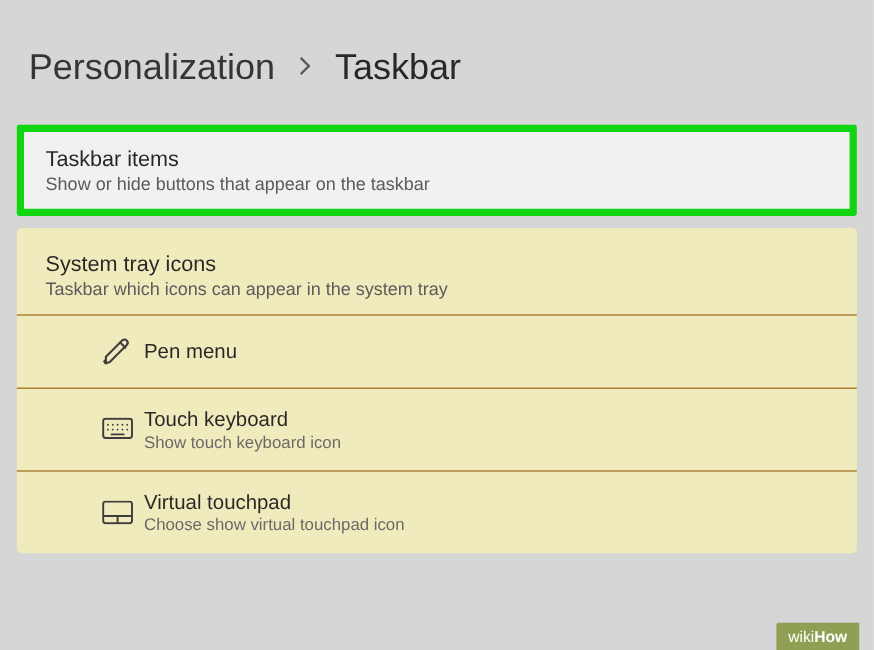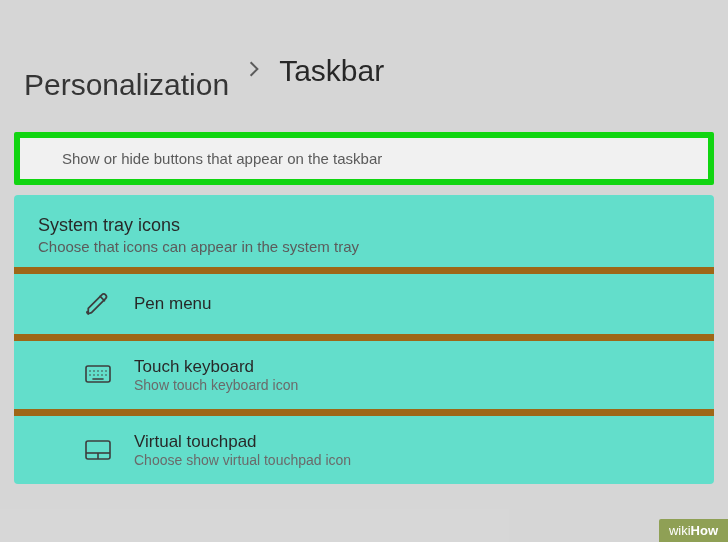--- a/index.html
+++ b/index.html
@@ -15,76 +15,74 @@
   .breadcrumb {
     display: flex;
     align-items: center;
     gap: 18px;
     padding: 40px 0 30px 24px;
   }
   .breadcrumb .parent {
     font-size: 30px;
     font-weight: 400;
     color: #2a2a2a;
-    margin-top: 28px;
   }
   .breadcrumb .chev {
     font-size: 22px;
     color: #555;
   }
   .breadcrumb .current {
     font-size: 30px;
     font-weight: 400;
     color: #1a1a1a;
   }
   .content {
     padding: 0 14px;
   }
   .card {
-    background: #5eead4;
+    background: #fef9c3;
     border-radius: 4px;
     padding: 18px 24px;
     margin-bottom: 10px;
   }
   .card.highlighted {
     background: #ffffff;
     border: 6px solid #00e000;
     padding: 12px 18px;
     border-radius: 2px;
   }
   .card-title {
     font-size: 18px;
     font-weight: 400;
     color: #1a1a1a;
     margin-bottom: 2px;
   }
   .card-sub {
     font-size: 15px;
     color: #555;
-    margin-left: 24px;
   }
   .section-head {
     padding: 20px 24px 12px 24px;
   }
   .section-title {
     font-size: 18px;
     font-weight: 400;
     color: #1a1a1a;
     margin-bottom: 2px;
   }
   .section-sub {
     font-size: 15px;
     color: #555;
   }
   .row {
     display: flex;
     align-items: center;
-    gap: 22px;
+    gap: 8px;
     padding: 16px 24px 16px 70px;
-    border-top: 7px solid #a16207;
+    border-top: 1px solid #a16207;
   }
   .row:first-of-type { border-top: none; margin-top: 8px; }
   .row-icon {
     width: 28px;
     height: 28px;
     flex-shrink: 0;
     display: flex;
     align-items: center;
     justify-content: center;
     color: #333;
@@ -94,21 +92,21 @@
     font-size: 17px;
     font-weight: 400;
     color: #1a1a1a;
   }
   .row-sub {
     font-size: 14px;
     color: #666;
   }
   .wikihow {
     position: absolute;
-    right: 0;
+    right: 12px;
     bottom: 0;
     background: #8fa055;
     color: #fff;
     font-size: 13px;
     font-weight: 400;
     padding: 4px 10px;
     border-top-left-radius: 2px;
   }
   .wikihow b { font-weight: 700; }
   .overlay {
@@ -127,27 +125,28 @@
     <svg width="14" height="18" viewBox="0 0 10 16" fill="none" stroke="currentColor" stroke-width="1.8">
         <path d="M2 2 L8 8 L2 14"></path>
       </svg>
   </span>
   <span class="current">Taskbar</span>
 </div>
 
 <div class="content">
 
   <div class="card highlighted">
+    <div class="card-title">Taskbar items</div>
     <div class="card-sub">Show or hide buttons that appear on the taskbar</div>
   </div>
 
   <div class="card" style="padding:0;">
     <div class="section-head">
       <div class="section-title">System tray icons</div>
-      <div class="section-sub">Choose that icons can appear in the system tray</div>
+      <div class="section-sub">Taskbar which icons can appear in the system tray</div>
     </div>
 
     <div class="row">
       <div class="row-icon">
         <svg width="26" height="26" viewBox="0 0 24 24" fill="none" stroke="currentColor" stroke-width="1.6" stroke-linecap="round" stroke-linejoin="round">
           <path d="M3 21 L6 20 L19 7 C20 6 20 4.5 19 3.5 C18 2.5 16.5 2.5 15.5 3.5 L3 16 Z"></path>
           <path d="M14 5 L18 9"></path>
           <path d="M3 21 C3 21 1 20 2 19"></path>
         </svg>
       </div>

